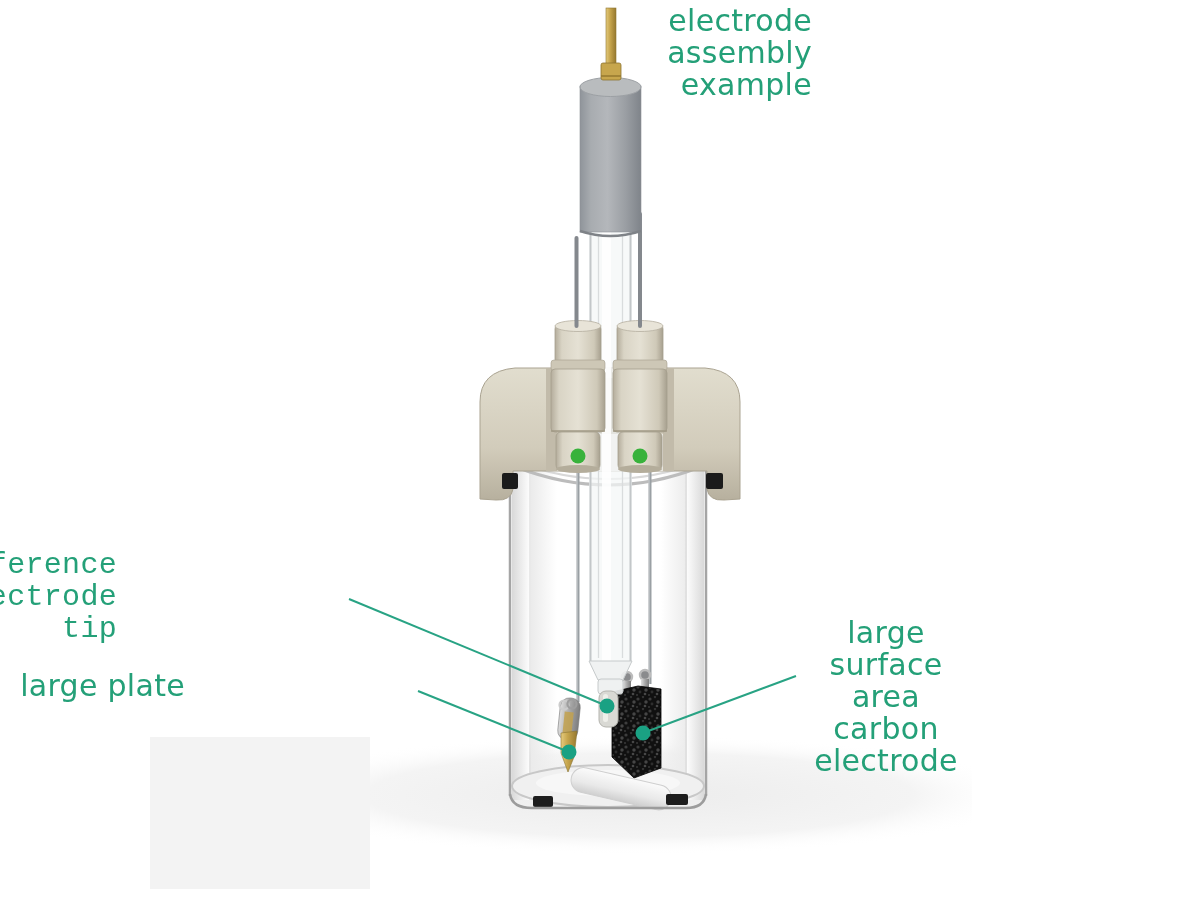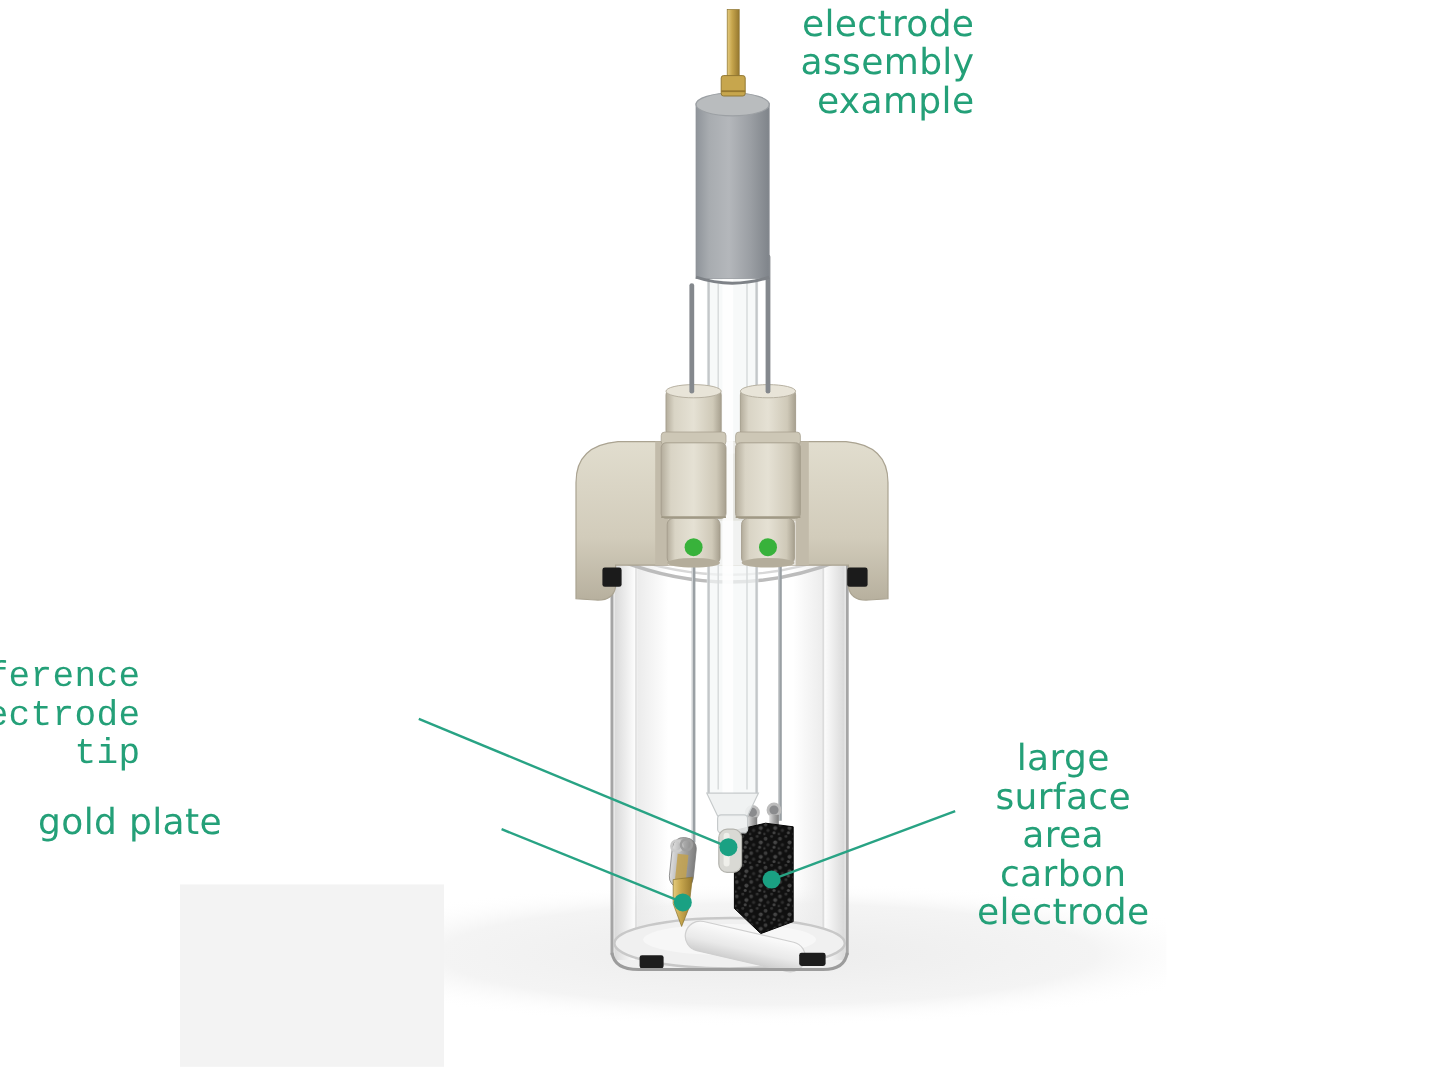--- a/index.html
+++ b/index.html
@@ -214,17 +214,17 @@
       <circle cx="643" cy="733" r="7.5"></circle>
     </g>
   </svg>
 
   <div class="ann right caption">electrode
 assembly
 example</div>
   <div class="ann right label-ref">reference
 electrode
 tip</div>
-  <div class="ann right label-gold">gold plate</div>
+  <div class="ann right label-gold">large plate</div>
   <div class="ann label-carbon">large surface
 area carbon
 electrode</div>
 </div>
 
 </body></html>

